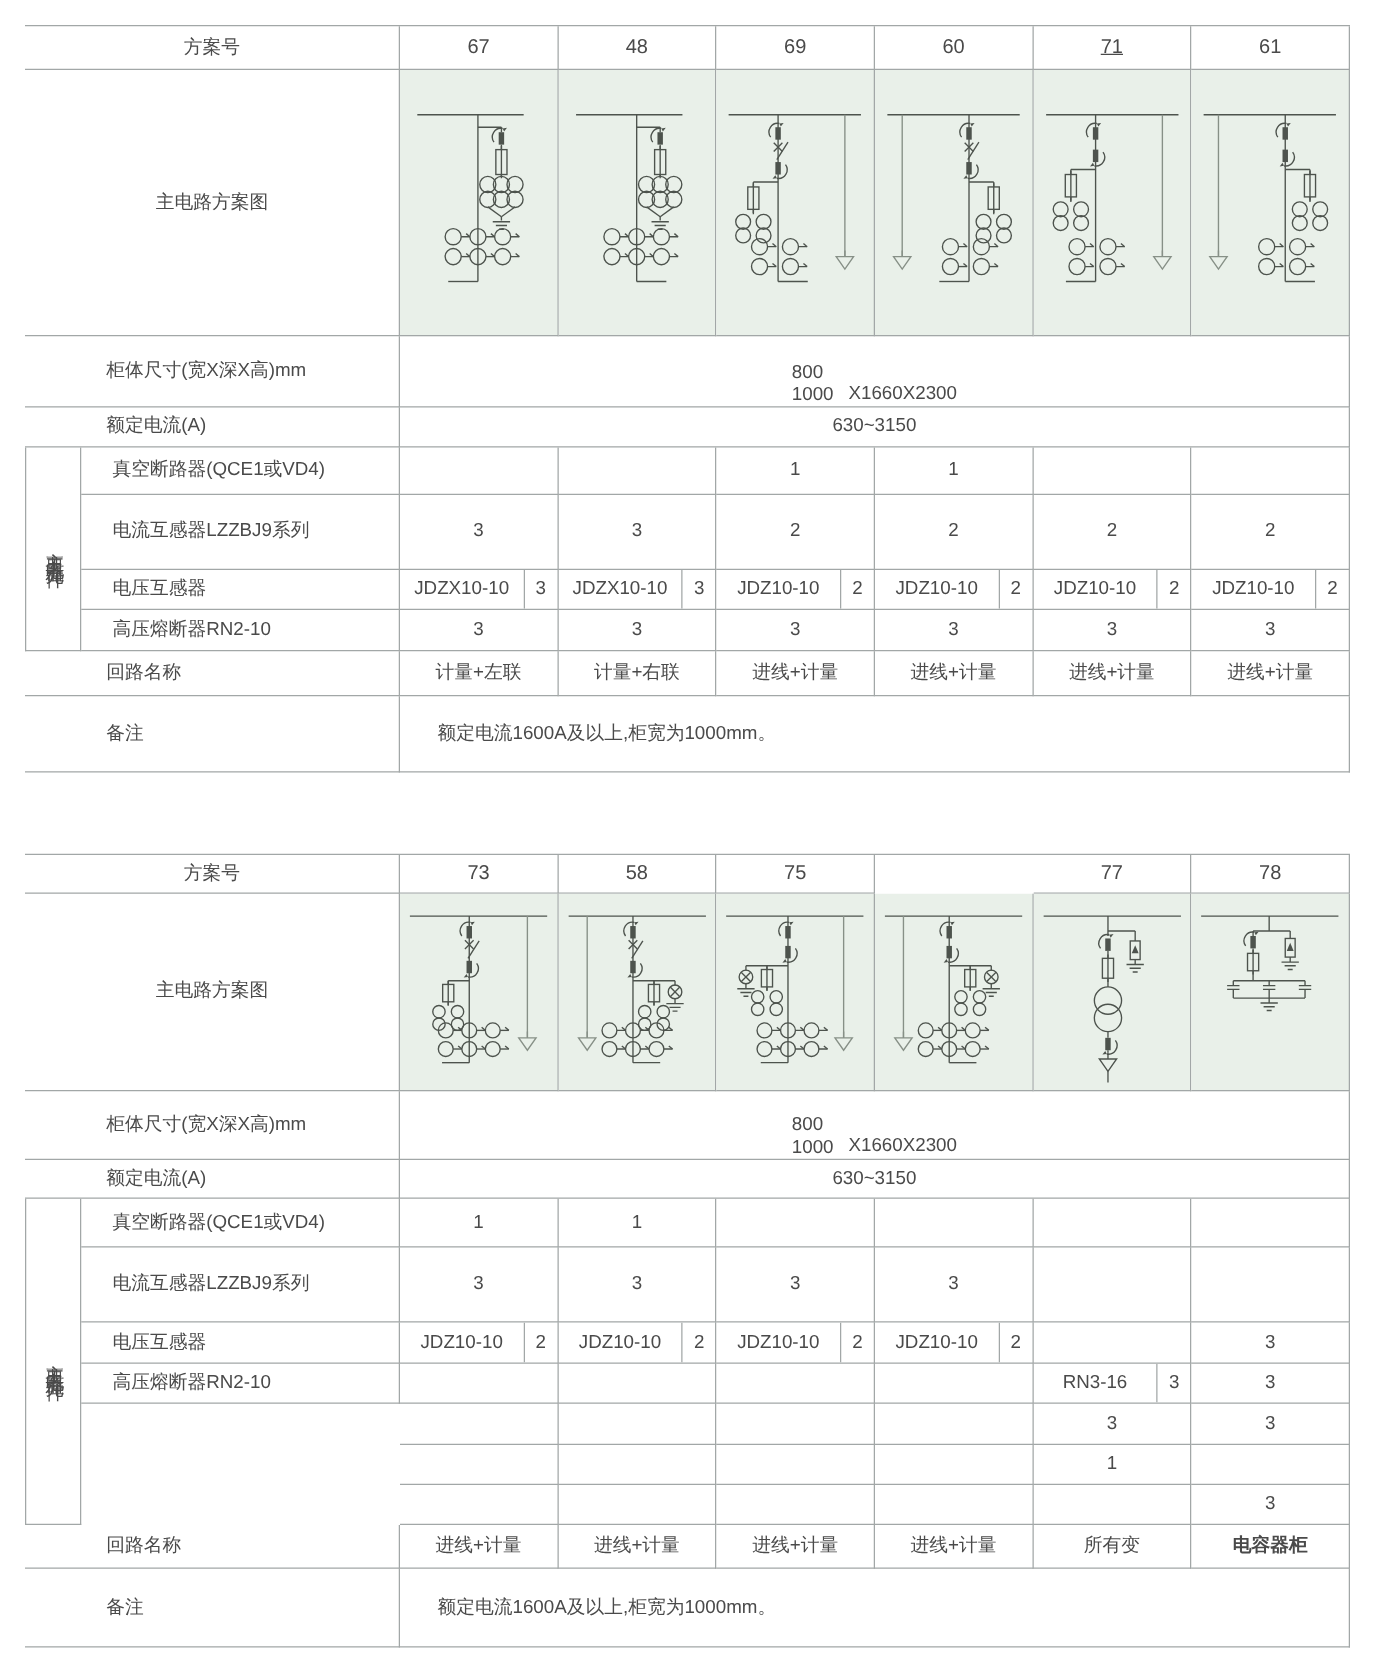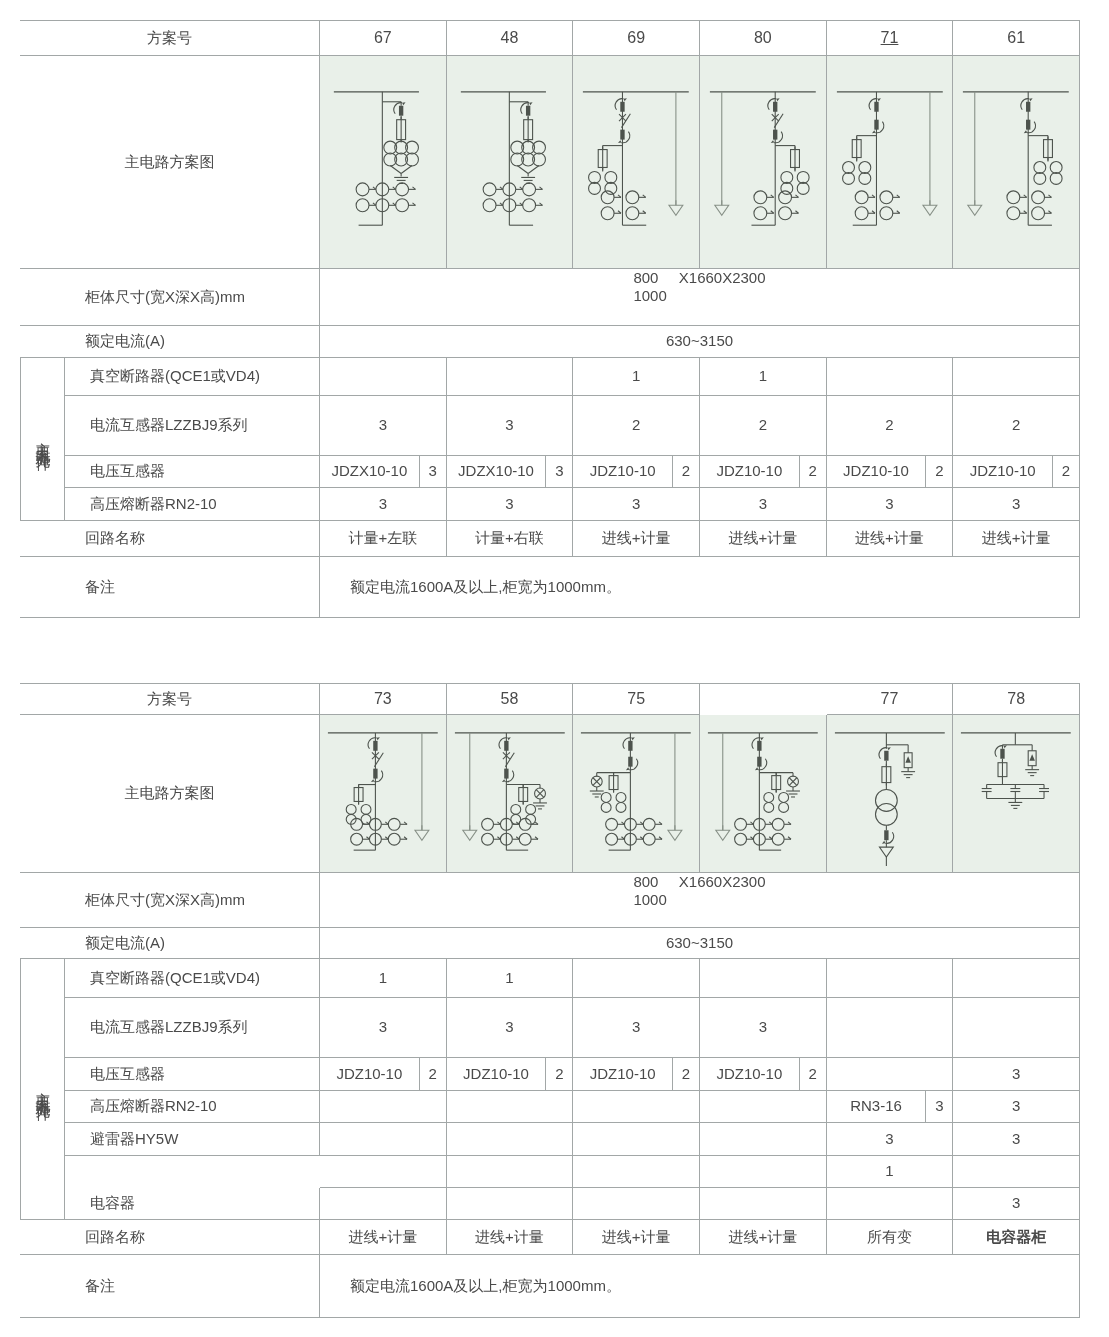--- a/index.html
+++ b/index.html
@@ -39,37 +39,37 @@
   .diag-cell{background:var(--green);padding:0;}
   .diag-cell svg{display:block;width:100%;height:100%;}
   .vert{
     writing-mode:vertical-rl;text-orientation:upright;
     letter-spacing:3px;font-size:15px;
   }
   .schemeno{font-size:16px;}
   .splitcell{display:flex;width:100%;height:100%;align-items:stretch;padding:0;}
   .splitcell .model{flex:1;display:flex;align-items:center;justify-content:center;}
   .splitcell .qty{width:27px;border-left:1px solid var(--bd);display:flex;align-items:center;justify-content:center;}
-  .cab{display:flex;align-items:flex-start;justify-content:center;gap:12px;}
+  .cab{display:flex;align-items:flex-end;justify-content:center;gap:12px;}
   .cab .stack{text-align:left;line-height:1.2;}
   
   .diag line,.diag path,.diag rect,.diag circle{stroke:var(--diag);fill:none;stroke-width:1.1;}
   .diag .f{fill:var(--diag);stroke:none;}
   .diag .lt line,.diag .lt path{stroke:#879087;}
 </style>
 </head>
 <body>
 
 <div class="page">
   <section class="scheme-table t1" id="table1" style="grid-template-rows: 35px 213px 57px 32px 38px 60px 32px 33px 36px 61px;">
       <div class="cell lab-center" style="grid-area: 1 / 1 / auto / span 2;">方案号</div>
       <div class="cell schemeno" style="grid-area: 1 / 3;">67</div>
       <div class="cell schemeno" style="grid-area: 1 / 4;">48</div>
       <div class="cell schemeno" style="grid-area: 1 / 5;">69</div>
-      <div class="cell schemeno" style="grid-area: 1 / 6;">80</div>
+      <div class="cell schemeno" style="grid-area: 1 / 6;">60</div>
       <div class="cell schemeno" style="grid-area: 1 / 7; text-decoration: underline;">71</div>
       <div class="cell schemeno" style="grid-area: 1 / 8;">61</div>
       <div class="cell lab-center" style="grid-area: 2 / 1 / auto / span 2;">主电路方案图</div>
       <div class="cell diag-cell" style="grid-area: 2 / 3;">
         <svg class="diag" viewBox="0 0 127 213" preserveAspectRatio="none">
           <line x1="14" y1="36" x2="100" y2="36"></line>
           <line x1="63" y1="36" x2="63" y2="170"></line>
           <line x1="63" y1="170" x2="39" y2="170"></line>
           <line x1="63" y1="46" x2="82" y2="46"></line>
           <line x1="82" y1="46" x2="82" y2="50"></line>
@@ -722,34 +722,32 @@
       <div class="cell lab-comp" style="grid-area: 8 / 2;">高压熔断器RN2-10</div>
       <div class="cell " style="grid-area: 8 / 3;"></div>
       <div class="cell " style="grid-area: 8 / 4;"></div>
       <div class="cell " style="grid-area: 8 / 5;"></div>
       <div class="cell " style="grid-area: 8 / 6;"></div>
       <div class="cell splitcell" style="grid-area: 8 / 7;">
         <div class="model">RN3-16</div>
         <div class="qty">3</div>
       </div>
       <div class="cell " style="grid-area: 8 / 8;">3</div>
-      <div class="cell lab-comp" style="grid-area: 9 / 2;">避雷器HY5W</div>
       <div class="cell " style="grid-area: 9 / 3;"></div>
       <div class="cell " style="grid-area: 9 / 4;"></div>
       <div class="cell " style="grid-area: 9 / 5;"></div>
       <div class="cell " style="grid-area: 9 / 6;"></div>
       <div class="cell " style="grid-area: 9 / 7;">3</div>
       <div class="cell " style="grid-area: 9 / 8;">3</div>
       <div class="cell " style="grid-area: 10 / 3;"></div>
       <div class="cell " style="grid-area: 10 / 4;"></div>
       <div class="cell " style="grid-area: 10 / 5;"></div>
       <div class="cell " style="grid-area: 10 / 6;"></div>
       <div class="cell " style="grid-area: 10 / 7;">1</div>
       <div class="cell " style="grid-area: 10 / 8;"></div>
-      <div class="cell lab-comp" style="grid-area: 11 / 2;">电容器</div>
       <div class="cell " style="grid-area: 11 / 3;"></div>
       <div class="cell " style="grid-area: 11 / 4;"></div>
       <div class="cell " style="grid-area: 11 / 5;"></div>
       <div class="cell " style="grid-area: 11 / 6;"></div>
       <div class="cell " style="grid-area: 11 / 7;"></div>
       <div class="cell " style="grid-area: 11 / 8;">3</div>
       <div class="cell lab-left" style="grid-area: 12 / 1 / auto / span 2;">回路名称</div>
       <div class="cell " style="grid-area: 12 / 3;">进线+计量</div>
       <div class="cell " style="grid-area: 12 / 4;">进线+计量</div>
       <div class="cell " style="grid-area: 12 / 5;">进线+计量</div>

